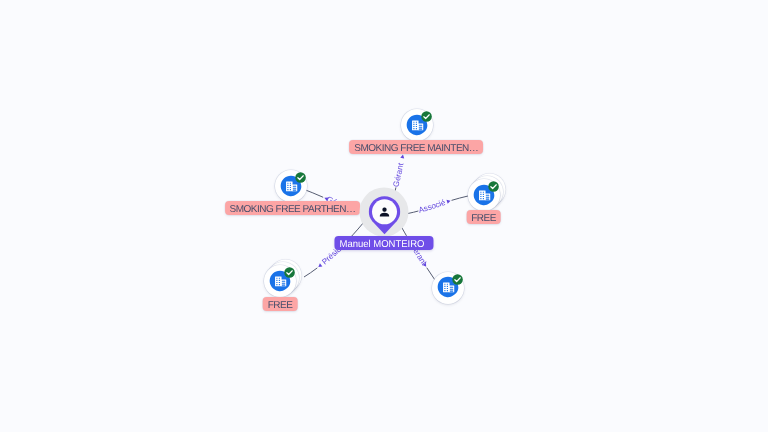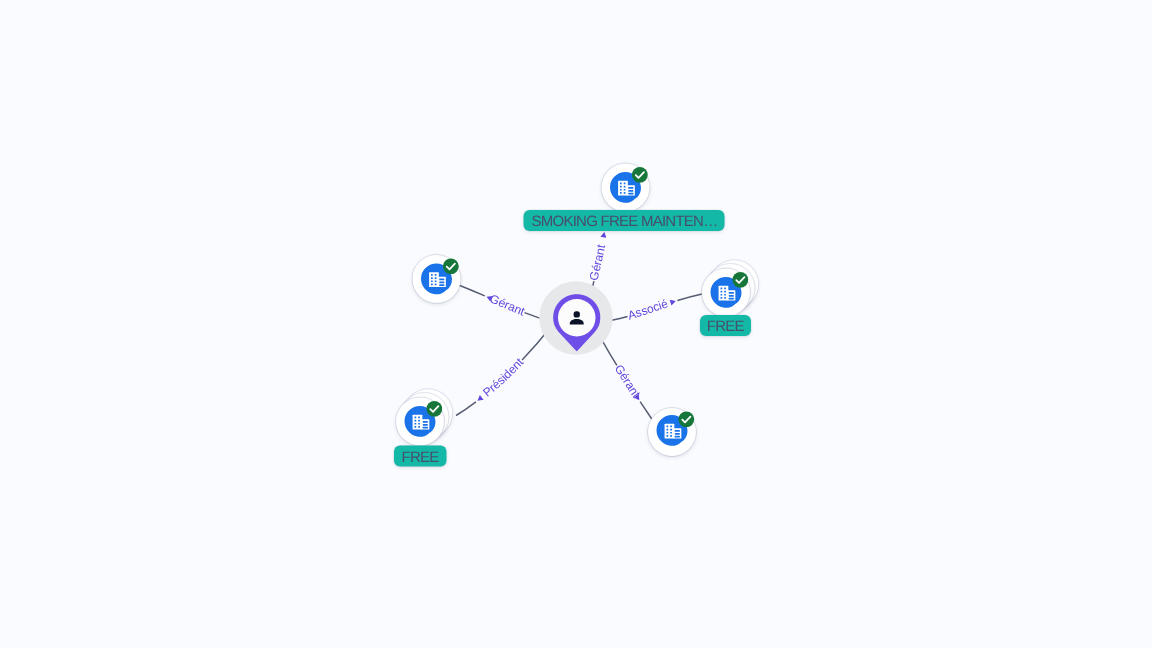--- a/index.html
+++ b/index.html
@@ -22,21 +22,21 @@
     box-shadow:0 1px 3px rgba(30,40,80,.10),0 0 0 .6px rgba(190,198,220,.42);}
   .comp-stack1{transform:translate(3px,-3px);}
   .comp-stack2{transform:translate(5.5px,-5.5px);}
   .comp-icon{position:absolute;left:50%;top:50%;width:22px;height:22px;
     margin-left:-10.9px;margin-top:-11.1px;}
   .badge{position:absolute;left:50%;top:50%;width:11.1px;height:11.1px;
     margin-left:4.05px;margin-top:-13.65px;}
 
   
   .lbl{position:absolute;transform:translateX(-50%);
-    background:#14b8a6;color:#474e6b;border-radius:4px;
+    background:#fca5a5;color:#474e6b;border-radius:4px;
     font-size:10px;line-height:14px;height:14px;padding:0 5px;
     white-space:nowrap;letter-spacing:-0.5px;
     box-shadow:0 1px 2.5px rgba(40,50,90,.11), 0 0 0 .5px rgba(205,212,230,.3);text-decoration:underline;}
 
   
   .halo{position:absolute;left:50%;top:50%;width:49px;height:49px;
     margin-left:-24.5px;margin-top:-23.5px;border-radius:50%;
     background:#e7e8ea;}
   .pin{position:absolute;left:50%;top:50%;width:32px;height:39.5px;
     margin-left:-16px;margin-top:-15.8px;}
@@ -108,20 +108,21 @@
             <rect x="28.0" y="23.4" width="7.4" height="2.5" rx="0.6"></rect>
             <rect x="28.0" y="27.6" width="7.4" height="2.5" rx="0.6"></rect>
             <rect x="28.0" y="31.8" width="7.4" height="2.5" rx="0.6"></rect>
           </g>
         </svg>
         <svg viewBox="0 0 24 24" width="11.1" height="11.1" class="badge">
           <circle cx="12" cy="12" r="11.4" fill="#17773a"></circle>
           <path d="M6.2 12.4l3.9 3.9 7.8-8.1" fill="none" stroke="#ffffff" stroke-width="2.6" stroke-linecap="round" stroke-linejoin="round"></path>
         </svg>
       </div>
+      <div class="lbl" style="left: 292.5px; top: 201px;"><span>SMOKING FREE PARTHEN…</span></div>
       <div class="comp-wrap" style="left: 483.5px; top: 195px; width: 34px; height: 34px;">
         <div class="comp-stack2"></div>
         <div class="comp-stack1"></div>
         <div class="comp-disc"></div>
         <svg viewBox="0 0 48 48" width="22" height="22" class="comp-icon">
           <path d="M24 1.4C12 1.4 2.1 10.6 1.5 22.4 0.9 33.6 8.9 43.4 20 45.9c5.6 1.2 11.6-.2 15.9-3.8 2-1.7 4.3-2.9 6.1-5 3-3.6 4.8-8.3 4.5-13.3C45.8 11.5 36.1 1.4 24 1.4z" fill="#1a73e8"></path>
           <g fill="#ffffff">
             <rect x="13.2" y="14.0" width="14.2" height="21.6" rx="0.8"></rect>
             <rect x="25.8" y="20.6" width="11.8" height="15.0" rx="0.8"></rect>
           </g>
@@ -206,20 +207,21 @@
         <div class="halo"></div>
         <svg viewBox="0 0 66 80" width="32" height="39.5" class="pin">
           <path d="M33 0.6C14.9 0.6 0.5 15 0.5 33c0 7.2 2.6 13.7 7.3 19.2L33 79.4l25.2-27.2C62.9 46.7 65.5 40.2 65.5 33 65.5 15 51.1 0.6 33 0.6z" fill="#6f4ee8"></path>
           <circle cx="33" cy="33" r="25.8" fill="#fcfcfd"></circle>
           <g fill="#0c1228" transform="translate(33,33)">
             <rect x="-4.3" y="-8.9" width="8.6" height="8.6" rx="3.6"></rect>
             <path d="M-9.6 9.4v-1.3c0-4.0 4.3-6.3 9.6-6.3s9.6 2.3 9.6 6.3v1.3z"></path>
           </g>
         </svg>
       </div>
+      <div class="center-lbl" style="left: 384px; top: 236px;"><span>Manuel MONTEIRO</span></div>
     </div>
 <svg viewBox="0 0 768 432" class="layer" id="edgelabels" style="z-index: 2;">
       <defs>
         <path d="M 393,201 C 396,186 400,171 404,149" id="lp-e-maintenance" fill="none"></path>
         <path d="M 303,189 C 322,196 345,208 366,214" id="lp-e-parthenay" fill="none"></path>
         <path d="M 400,214.5 C 420,213 441,202 468,196" id="lp-e-siflo" fill="none"></path>
         <path d="M 304,277 C 322,266 345,246 368,217" id="lp-e-gafam" fill="none"></path>
         <path d="M 397.5,219 C 402,229 412,246 437,283" id="lp-e-castres" fill="none"></path>
       </defs>
       <text font-size="8" fill="#6246dd" font-family="&quot;Liberation Sans&quot;,sans-serif" letter-spacing="-0.05" dy="2.3"><textPath startOffset="50%" text-anchor="middle" xlink:href="#lp-e-maintenance">Gérant</textPath></text>

